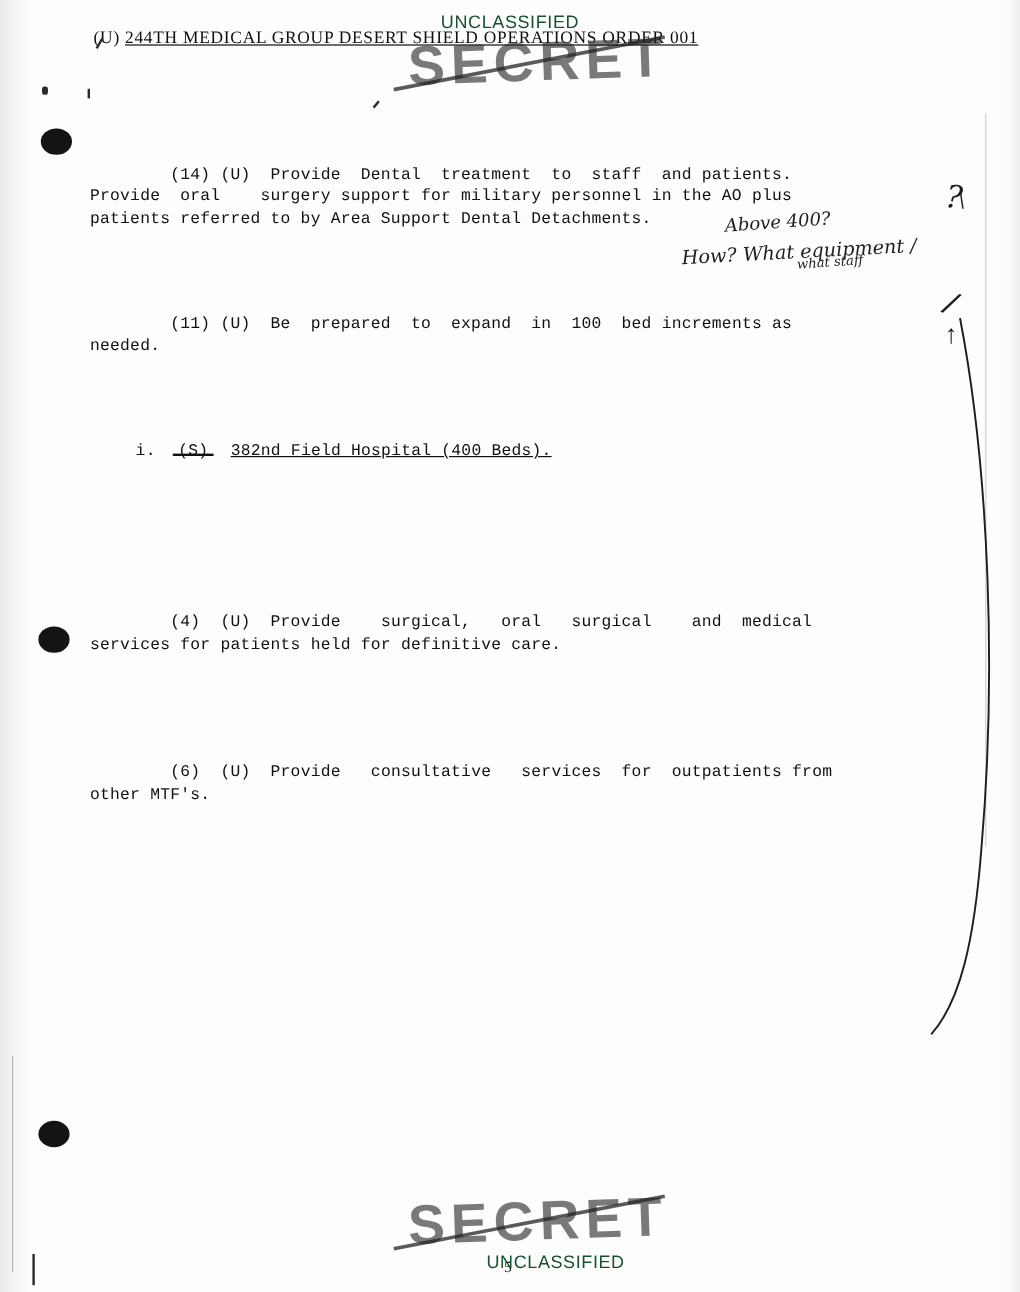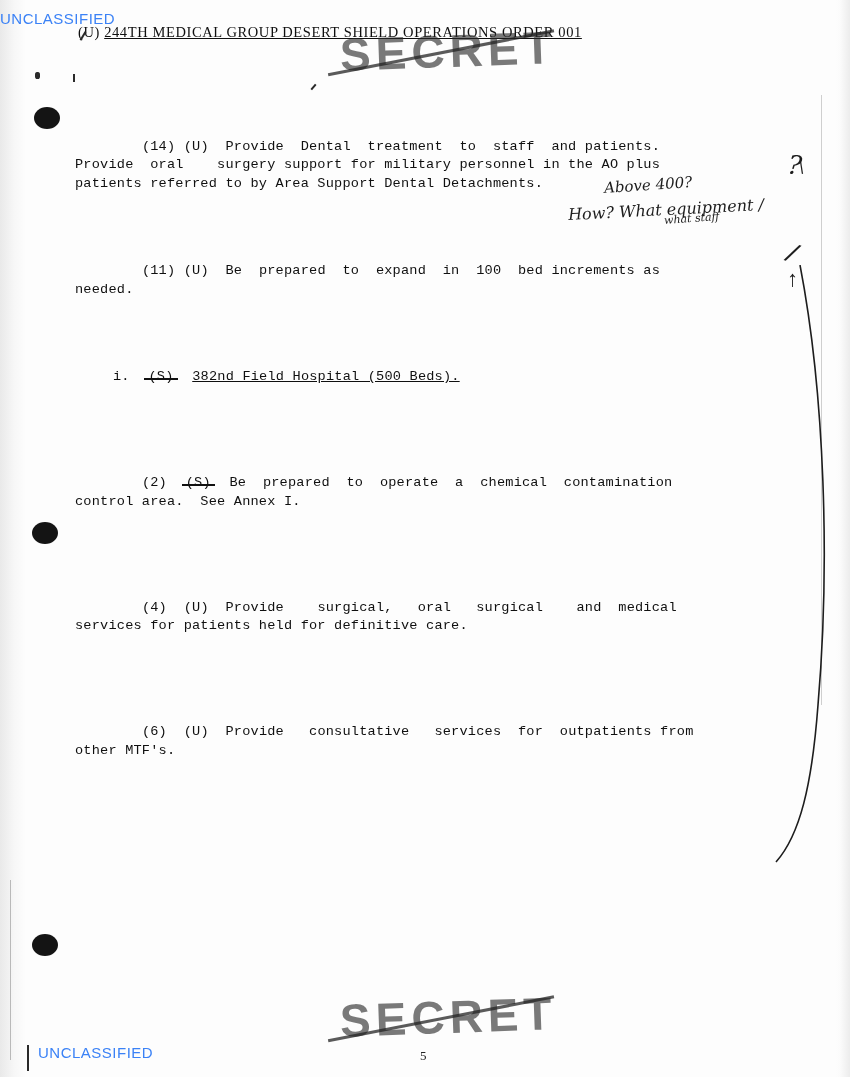--- a/index.html
+++ b/index.html
@@ -40,24 +40,25 @@
   .scan-line-right {
     position: absolute;
     right: 28px; top: 95px;
     width: 1px; height: 610px;
     background: #cfcfcf;
   }
 
   .classification {
     position: absolute;
     width: 100%;
+    text-align: center;
     font-family: "Liberation Sans", sans-serif;
     font-size: 15px;
     letter-spacing: 0.5px;
-    color: #3b82f6;
+    color: #14532d;
   }
   #top-class { top: 10px; }
   #bottom-class { top: 1044px; left: 38px; }
 
   .page-number {
     position: absolute;
     left: 420px;
     top: 1048px;
     font-family: "Liberation Serif", serif;
     font-size: 13px;
@@ -192,25 +193,23 @@
 
   <div id="body-text">
 
     <p class="para">        (14) (U)  Provide  Dental  treatment  to  staff  and patients.
 Provide  oral    surgery support for military personnel in the AO plus
 patients referred to by Area Support Dental Detachments.</p>
 
     <p class="para">        (11) (U)  Be  prepared  to  expand  in  100  bed increments as
 needed.</p>
 
-    <p class="subhead"><span>i.</span>&nbsp;&nbsp;<span class="strike">(S)</span>&nbsp;&nbsp;<span class="title">382nd Field Hospital (500 Beds).</span></p>
-
-
-    <p class="para">        <span>(2)</span>  <span class="strike">(S)</span>  <span>Be  prepared  to  operate  a  chemical  contamination
-control area.  See Annex I.</span></p>
+    <p class="subhead"><span>i.</span>&nbsp;&nbsp;<span class="strike">(S)</span>&nbsp;&nbsp;<span class="title">382nd Field Hospital (400 Beds).</span></p>
+
+
 
 
     <p class="para">        <span>(4)</span>  <span>(U)</span>  <span>Provide    surgical,   oral   surgical    and  medical
 services for patients held for definitive care.</span></p>
 
 
     <p class="para">        <span>(6)</span>  <span>(U)</span>  <span>Provide   consultative   services  for  outpatients from
 other MTF's.</span></p>
 
     

